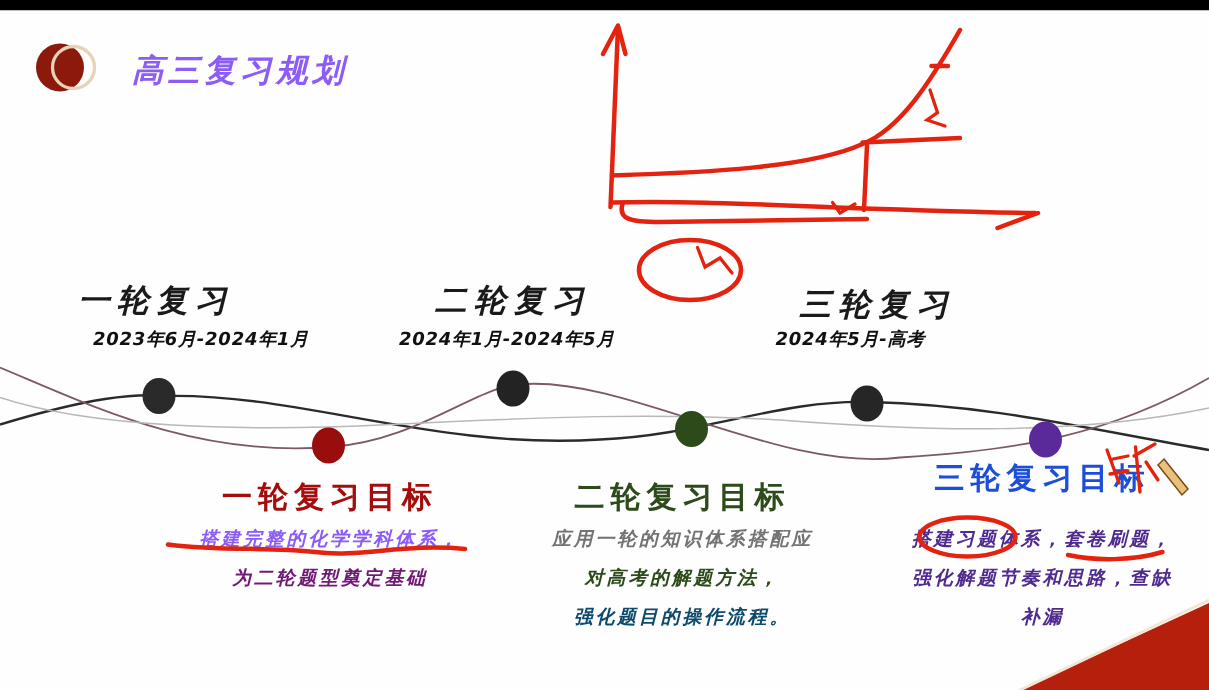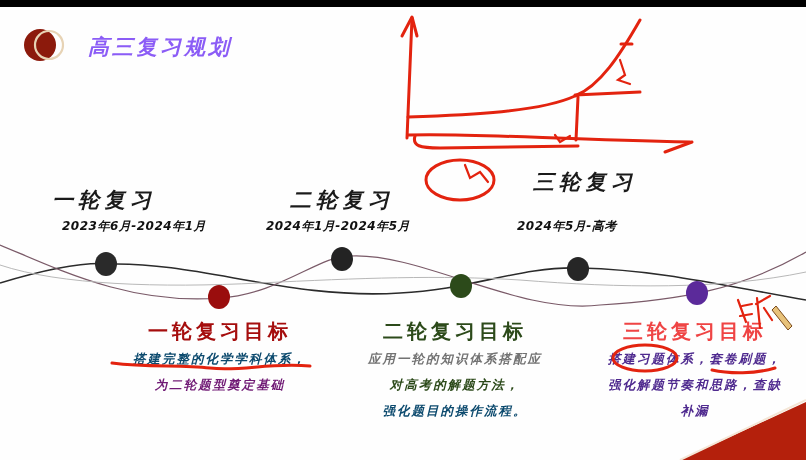--- a/index.html
+++ b/index.html
@@ -25,48 +25,48 @@
   <circle cx="27" cy="17" r="14" fill="none" stroke="#e7d3b5" stroke-width="2.2"></circle>
 </svg>
 <div class="title">高三复习规划</div>
 
 <div class="phase-title" style="left:52px;top:186px;">一轮复习</div>
 <div class="phase-date" style="left:22px;top:218px;margin-left:40px;">2023年6月-2024年1月</div>
 
 <div class="phase-title" style="left:290px;top:186px;">二轮复习</div>
 <div class="phase-date" style="left:266px;top:218px;">2024年1月-2024年5月</div>
 
-<div class="phase-title" style="left:533px;top:168px;">三轮复习</div>
+<div class="phase-title" style="left:533px;top:189px;">三轮复习</div>
 <div class="phase-date" style="left:517px;top:218px;">2024年5月-高考</div>
 
 <svg class="abs" width="806" height="460">
   <path d="M0,283 C60,265 90,262 110,264 C200,262 290,300 400,293 C470,290 520,266 580,268 C660,270 720,285 806,300" fill="none" stroke="#2b2b2b" stroke-width="1.6"></path>
   <path d="M0,245 C60,270 130,305 220,298 C280,294 320,255 350,256 C420,252 520,315 600,305 C680,300 740,290 806,252" fill="none" stroke="#7a5a68" stroke-width="1.2"></path>
   <path d="M0,265 C60,285 160,288 260,283 C360,278 440,275 520,280 C620,288 720,290 806,272" fill="none" stroke="#b8b8b8" stroke-width="1"></path>
 </svg>
 
 <svg class="abs" width="806" height="460">
   <ellipse cx="106" cy="264" rx="11" ry="12" fill="#2a2a2a"></ellipse>
   <ellipse cx="219" cy="297" rx="11" ry="12" fill="#9a0d0d"></ellipse>
   <ellipse cx="342" cy="259" rx="11" ry="12" fill="#232323"></ellipse>
   <ellipse cx="461" cy="286" rx="11" ry="12" fill="#2c4a1a"></ellipse>
   <ellipse cx="578" cy="269" rx="11" ry="12" fill="#262626"></ellipse>
   <ellipse cx="697" cy="293" rx="11" ry="12" fill="#5b2a9a"></ellipse>
 </svg>
 
 <div class="goal-title" style="left:120px;top:318px;width:200px;color:#a50d0d;">一轮复习目标</div>
-<div class="goal-text" style="left:100px;top:346px;width:240px;color:#0c4a6e;">搭建完整的化学学科体系，</div>
+<div class="goal-text" style="left:100px;top:346px;width:240px;color:#8b5cf6;">搭建完整的化学学科体系，</div>
 <div class="goal-text" style="left:100px;top:372px;width:240px;color:#701a75;">为二轮题型奠定基础</div>
 
 <div class="goal-title" style="left:355px;top:318px;width:200px;color:#2c4a1a;">二轮复习目标</div>
 <div class="goal-text" style="left:335px;top:346px;width:240px;color:#737373;">应用一轮的知识体系搭配应</div>
 <div class="goal-text" style="left:335px;top:372px;width:240px;color:#2c4a1a;">对高考的解题方法，</div>
 <div class="goal-text" style="left:335px;top:398px;width:240px;color:#0c4a6e;">强化题目的操作流程。</div>
 
-<div class="goal-title" style="left:595px;top:318px;width:200px;color:#ef4444;">三轮复习目标</div>
+<div class="goal-title" style="left:595px;top:305px;width:200px;color:#1d4ed8;">三轮复习目标</div>
 <div class="goal-text" style="left:575px;top:346px;width:240px;color:#4f2a8f;">搭建习题体系，套卷刷题，</div>
 <div class="goal-text" style="left:575px;top:372px;width:240px;color:#4f2a8f;">强化解题节奏和思路，查缺</div>
 <div class="goal-text" style="left:575px;top:398px;width:240px;color:#4f2a8f;">补漏</div>
 
 <svg class="abs" width="806" height="460">
   <polygon points="680,460 806,402 806,460" fill="#b4200c"></polygon>
   <line x1="680" y1="460" x2="806" y2="400" stroke="#f4e6d6" stroke-width="2"></line>
 </svg>
 
 <svg class="abs" width="806" height="460">

